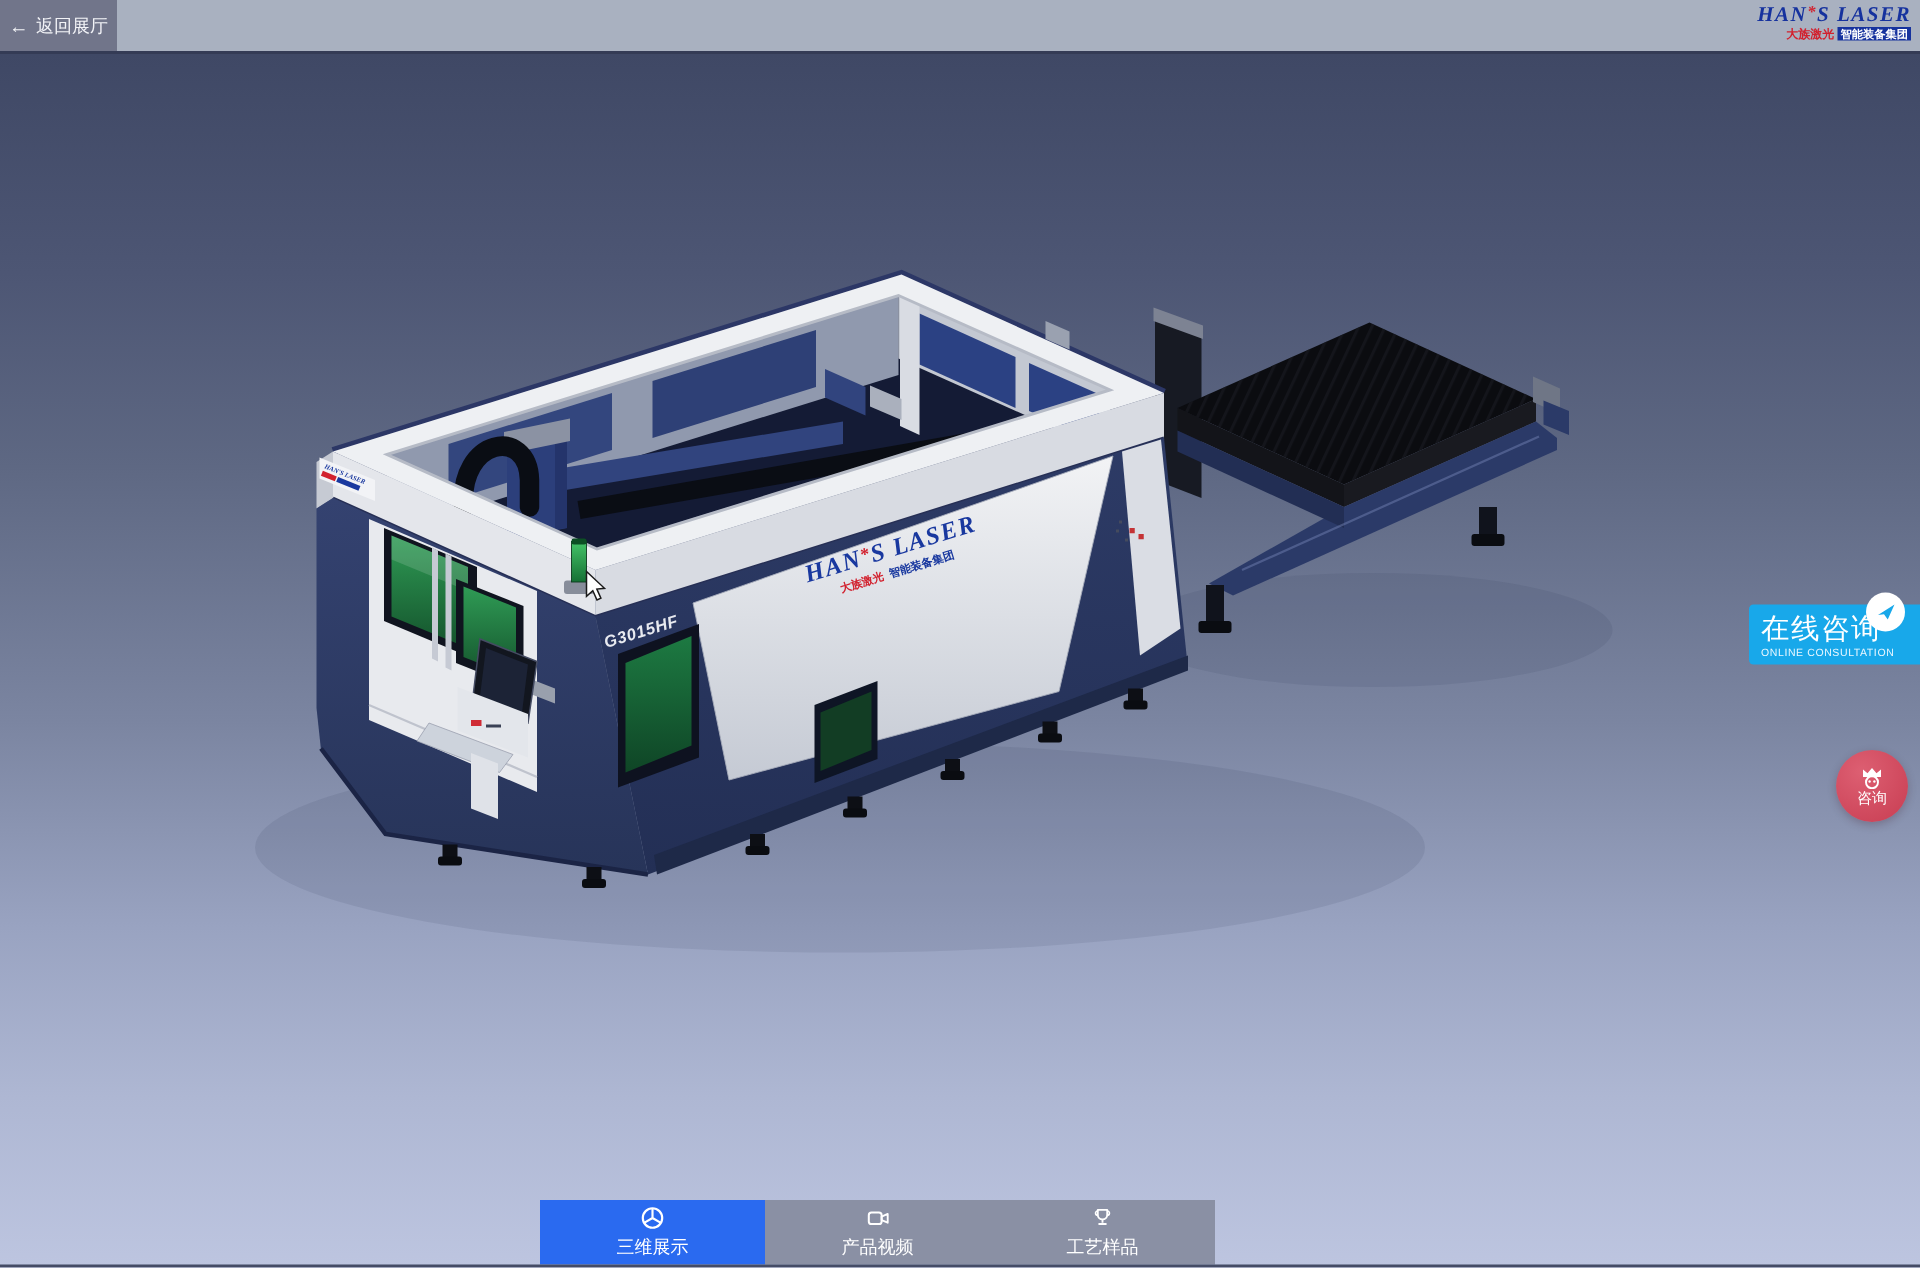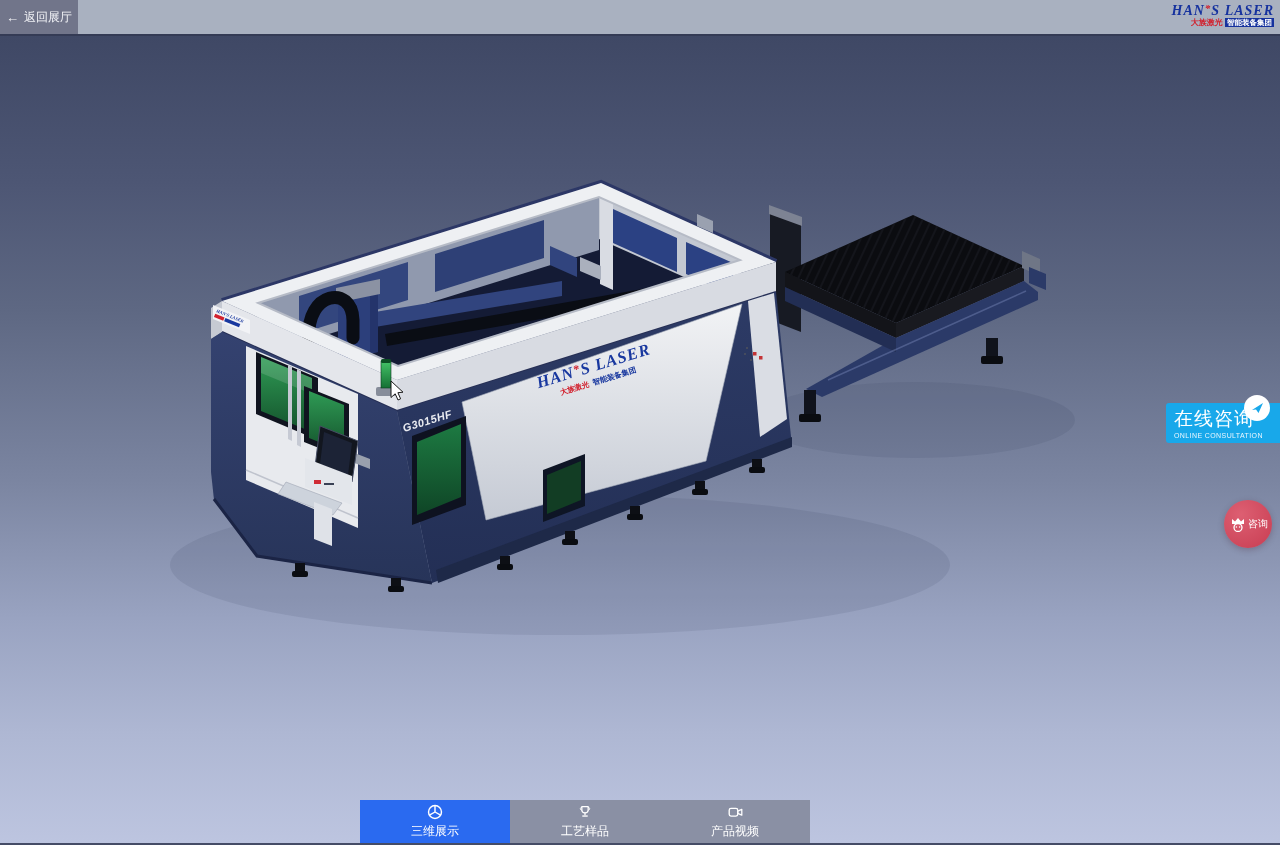--- a/index.html
+++ b/index.html
@@ -31,21 +31,21 @@
     background:#18a8ea;border-radius:3px 0 0 3px;z-index:50;cursor:pointer;color:#fff;}
   .consult-badge .cb-title{position:absolute;left:8px;top:3px;font-size:19px;
     font-weight:normal;letter-spacing:1px;}
   .consult-badge .cb-sub{position:absolute;left:8px;bottom:4px;font-size:7px;
     letter-spacing:.4px;color:#eaf7ff;}
   .cb-circle{position:absolute;right:10px;top:-8px;width:26px;height:26px;
     background:#fff;border-radius:50%;display:flex;align-items:center;justify-content:center;}
   
   .consult-fab{position:absolute;left:1224px;top:464px;width:48px;height:48px;border-radius:50%;
     background:radial-gradient(circle at 35% 30%,#dd5f72,#c83d52);z-index:50;cursor:pointer;
-    display:flex;flex-direction:row;align-items:center;justify-content:center;color:#fff;
+    display:flex;flex-direction:column;align-items:center;justify-content:center;color:#fff;
     box-shadow:0 2px 6px rgba(60,20,30,.25);font-family:Liberation Serif, serif;}
   .consult-fab .fab-label{font-size:10px;margin-top:-1px;}
   
   .tabbar{position:absolute;left:340px;bottom:2px;width:600px;height:43px;display:flex;z-index:55;padding-left:20px;}
   .tab{width:150px;height:43px;background:#8a90a4;display:flex;flex-direction:column;
     align-items:center;justify-content:center;gap:2px;color:#fff;font-size:12px;cursor:pointer;}
   .tab.active{background:#2a6af0;}
   .tab .ticon{height:17px;display:flex;align-items:center;justify-content:center;}
 </style>
 </head>
@@ -267,33 +267,33 @@
         <span class="ticon">
           <svg width="18" height="18" viewBox="0 0 20 20">
             <circle cx="10" cy="10" r="7.2" fill="none" stroke="#fff" stroke-width="1.6"></circle>
             <path d="M10,10 L10,2.8 M10,10 L3.8,13.6 M10,10 L16.2,13.6" stroke="#fff" stroke-width="1.6" fill="none"></path>
           </svg>
         </span>
         <span>三维展示</span>
       </div>
       <div class="tab">
         <span class="ticon">
+          <svg width="19" height="18" viewBox="0 0 20 20">
+            <rect x="3" y="6" width="9.5" height="8.5" rx="2" fill="none" stroke="#fff" stroke-width="1.5"></rect>
+            <path d="M12.5,9 L17,7 L17,13.5 L12.5,11.5 Z" fill="none" stroke="#fff" stroke-width="1.4" stroke-linejoin="round"></path>
+          </svg>
+        </span>
+        <span>产品视频</span>
+      </div>
+      <div class="tab">
+        <span class="ticon">
           <svg width="18" height="18" viewBox="0 0 20 20">
             <path d="M6.5,4 L13.5,4 L13.5,7.5 A3.5,3.5 0 0 1 6.5,7.5 Z" fill="none" stroke="#fff" stroke-width="1.4" stroke-linejoin="round"></path>
             <path d="M6.5,4.8 C4.2,4.8 4.2,8 6.7,8 M13.5,4.8 C15.8,4.8 15.8,8 13.3,8" fill="none" stroke="#fff" stroke-width="1.1"></path>
             <line x1="10" y1="11" x2="10" y2="13.5" stroke="#fff" stroke-width="1.4"></line>
             <line x1="7" y1="14.5" x2="13" y2="14.5" stroke="#fff" stroke-width="1.5"></line>
           </svg>
         </span>
         <span>工艺样品</span>
       </div>
-      <div class="tab">
-        <span class="ticon">
-          <svg width="19" height="18" viewBox="0 0 20 20">
-            <rect x="3" y="6" width="9.5" height="8.5" rx="2" fill="none" stroke="#fff" stroke-width="1.5"></rect>
-            <path d="M12.5,9 L17,7 L17,13.5 L12.5,11.5 Z" fill="none" stroke="#fff" stroke-width="1.4" stroke-linejoin="round"></path>
-          </svg>
-        </span>
-        <span>产品视频</span>
-      </div>
     </div>
   </div>
 </div>
 
 </body></html>

